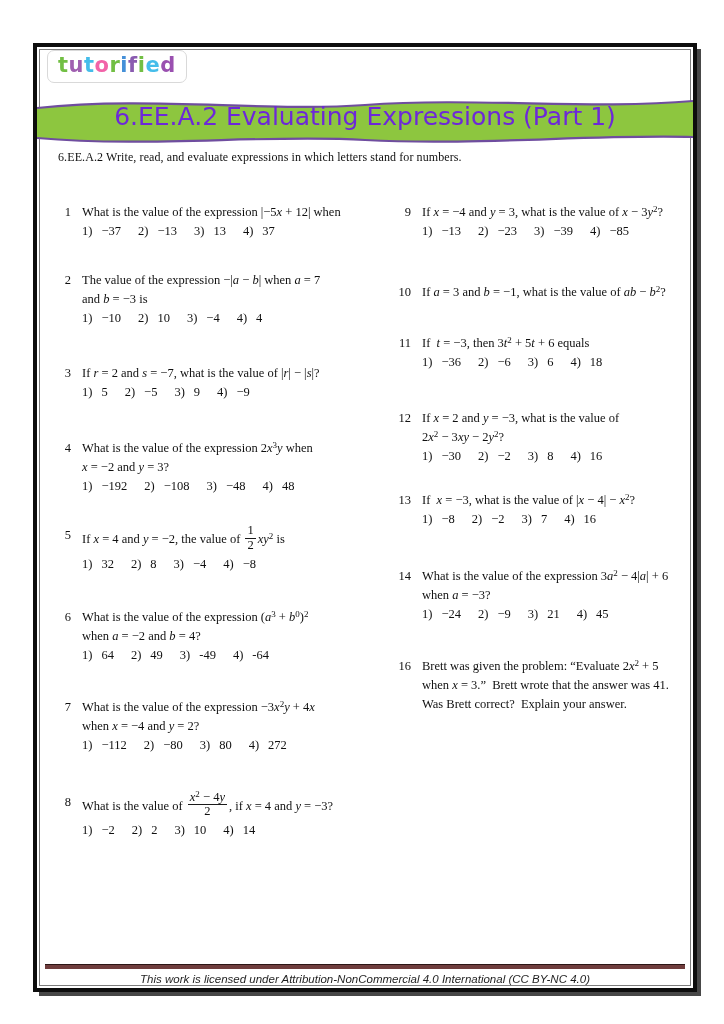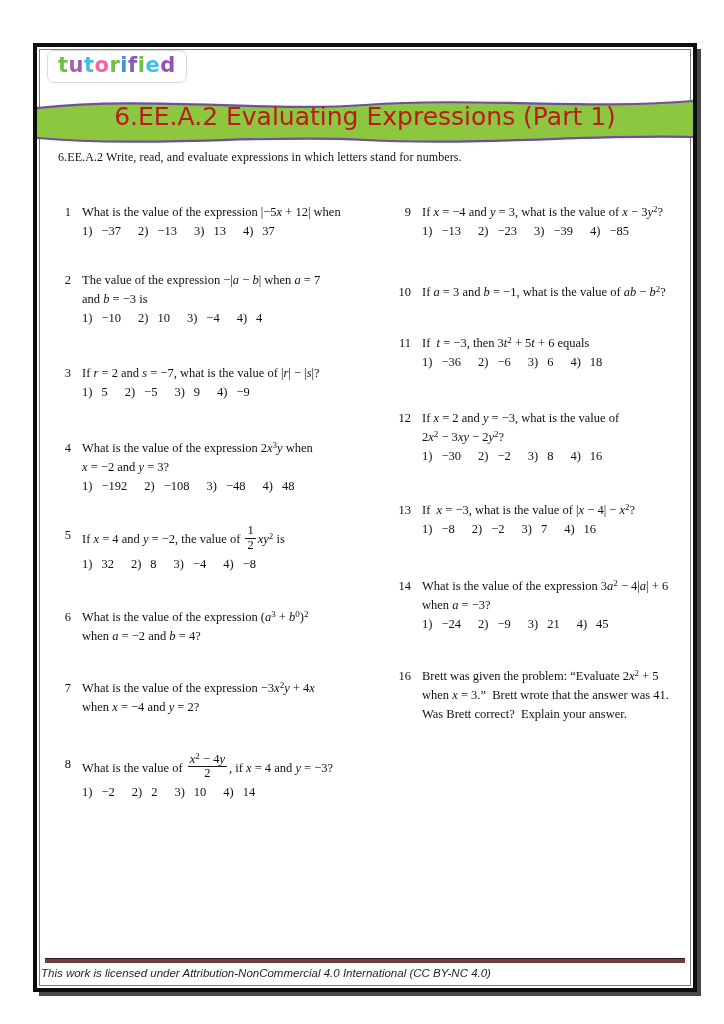--- a/index.html
+++ b/index.html
@@ -16,21 +16,21 @@
   .logo-box{
     position:absolute;left:10px;top:3px;background:#fff;
     border:1px solid #d9d9d9;border-radius:7px;padding:2px 10px 5px;
     font-family:"DejaVu Sans",sans-serif;font-weight:bold;font-size:21px;letter-spacing:.5px;
   }
   
   .banner{position:absolute;top:41px;left:0;width:100%;height:58px;}
   .banner svg{position:absolute;left:0;top:0;width:100%;height:100%;display:block;}
   .banner-title{
     position:absolute;left:0;width:100%;top:14px;text-align:center;
-    font-family:"DejaVu Sans",sans-serif;font-size:25px;color:#b91c1c;
+    font-family:"DejaVu Sans",sans-serif;font-size:25px;color:#6d28d9;
   }
   .standard{position:absolute;top:103px;left:21px;right:20px;font-size:12px;letter-spacing:.1px;}
   
   .columns{position:absolute;top:156px;left:16px;right:8px;display:flex;gap:16px;}
   #col-left{width:324px;flex:none;}
   #col-right{flex:1;}
   .question{display:flex;}
   .qnum{flex:none;width:18px;text-align:right;margin-right:11px;font-size:12.5px;line-height:19px;}
   .qbody{flex:1;font-size:12.5px;line-height:19px;}
   .qline{white-space:pre-wrap;}
@@ -45,30 +45,30 @@
   #col-left .question:nth-child(1){margin-bottom:30px;}
   #col-left .question:nth-child(2){margin-bottom:36px;}
   #col-left .question:nth-child(3){margin-bottom:37px;}
   #col-left .question:nth-child(4){margin-bottom:30px;}
   #col-left .question:nth-child(5){margin-bottom:34px;}
   #col-left .question:nth-child(6){margin-bottom:33px;}
   #col-left .question:nth-child(7){margin-bottom:38px;}
   #col-right .question:nth-child(1){margin-bottom:42px;}
   #col-right .question:nth-child(2){margin-bottom:32px;}
   #col-right .question:nth-child(3){margin-bottom:37px;}
-  #col-right .question:nth-child(4){margin-bottom:35px;justify-content:flex-end;}
+  #col-right .question:nth-child(4){margin-bottom:25px;justify-content:flex-end;}
   #col-right .question:nth-child(5){margin-bottom:38px;}
   #col-right .question:nth-child(6){margin-bottom:33px;}
   #col-right .question:nth-child(7){margin-bottom:39px;}
   
   .footer{position:absolute;left:4px;right:4px;bottom:0;}
   .footer-rule{height:4px;margin:0 4px 4px;border-top:1px solid #2c1616;}
   .footer-text{
-    text-align:left;font-family:"Liberation Sans",sans-serif;font-style:italic;
-    font-size:11.5px;color:#1f1f1f;padding-bottom:9px;
+    text-align:center;font-family:"Liberation Sans",sans-serif;font-style:italic;
+    font-size:11.5px;color:#1f1f1f;padding-bottom:3px;
   }
 </style>
 </head>
 <body>
 
 <div class="page">
 
   <div class="logo-box">
     <span id="logo-letters"><span style="color: rgb(114, 191, 68);">t</span><span style="color: rgb(160, 95, 176);">u</span><span style="color: rgb(69, 189, 234);">t</span><span style="color: rgb(242, 99, 168);">o</span><span style="color: rgb(114, 191, 68);">r</span><span style="color: rgb(69, 144, 216);">i</span><span style="color: rgb(138, 91, 176);">f</span><span style="color: rgb(114, 191, 68);">i</span><span style="color: rgb(69, 189, 234);">e</span><span style="color: rgb(154, 80, 176);">d</span></span>
   </div>
@@ -121,27 +121,29 @@
           <div class="qbody">
             <div class="qline">If <i>x</i> = 4 and <i>y</i> = −2, the value of <span class="frac"><span class="fnum">1</span><span class="fden">2</span></span><i>xy</i><span class="sup">2</span> is</div>
             <div class="choices"><span class="chn">1)</span><span class="chv">32</span><span class="chn">2)</span><span class="chv">8</span><span class="chn">3)</span><span class="chv">−4</span><span class="chn">4)</span><span class="chv">−8</span></div>
           </div>
         </div>
         <div class="question">
           <div class="qnum">6</div>
           <div class="qbody">
             <div class="qline">What is the value of the expression (<i>a</i><span class="sup">3</span> + <i>b</i><span class="sup">0</span>)<span class="sup">2</span></div>
             <div class="qline">when <i>a</i> = −2 and <i>b</i> = 4?</div>
+            <div class="choices"><span class="chn">1)</span><span class="chv">64</span><span class="chn">2)</span><span class="chv">49</span><span class="chn">3)</span><span class="chv">-49</span><span class="chn">4)</span><span class="chv">-64</span></div>
           </div>
         </div>
         <div class="question">
           <div class="qnum">7</div>
           <div class="qbody">
             <div class="qline">What is the value of the expression −3<i>x</i><span class="sup">2</span><i>y</i> + 4<i>x</i></div>
             <div class="qline">when <i>x</i> = −4 and <i>y</i> = 2?</div>
+            <div class="choices"><span class="chn">1)</span><span class="chv">−112</span><span class="chn">2)</span><span class="chv">−80</span><span class="chn">3)</span><span class="chv">80</span><span class="chn">4)</span><span class="chv">272</span></div>
           </div>
         </div>
         <div class="question">
           <div class="qnum">8</div>
           <div class="qbody">
             <div class="qline">What is the value of <span class="frac"><span class="fnum"><i>x</i><span class="sup">2</span> − 4<i>y</i></span><span class="fden">2</span></span>, if <i>x</i> = 4 and <i>y</i> = −3?</div>
             <div class="choices"><span class="chn">1)</span><span class="chv">−2</span><span class="chn">2)</span><span class="chv">2</span><span class="chn">3)</span><span class="chv">10</span><span class="chn">4)</span><span class="chv">14</span></div>
           </div>
         </div>
       </div>

